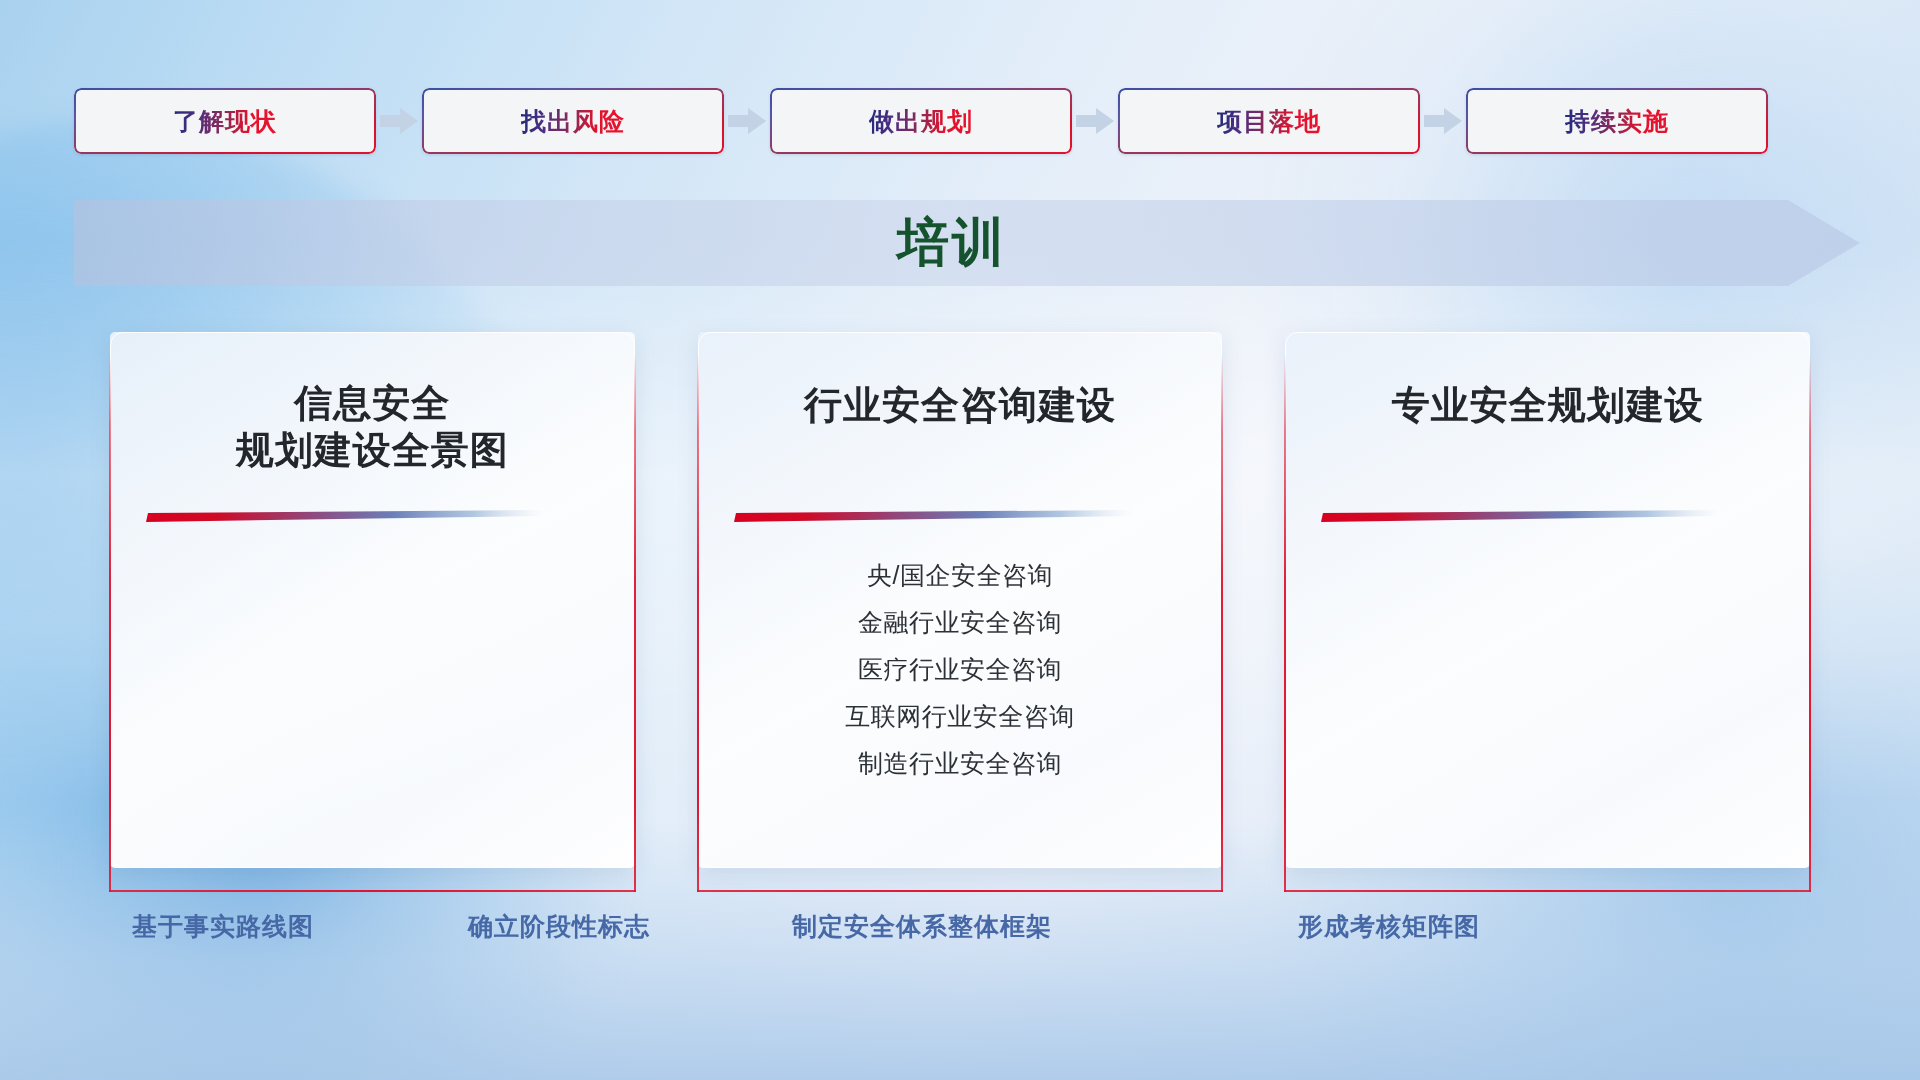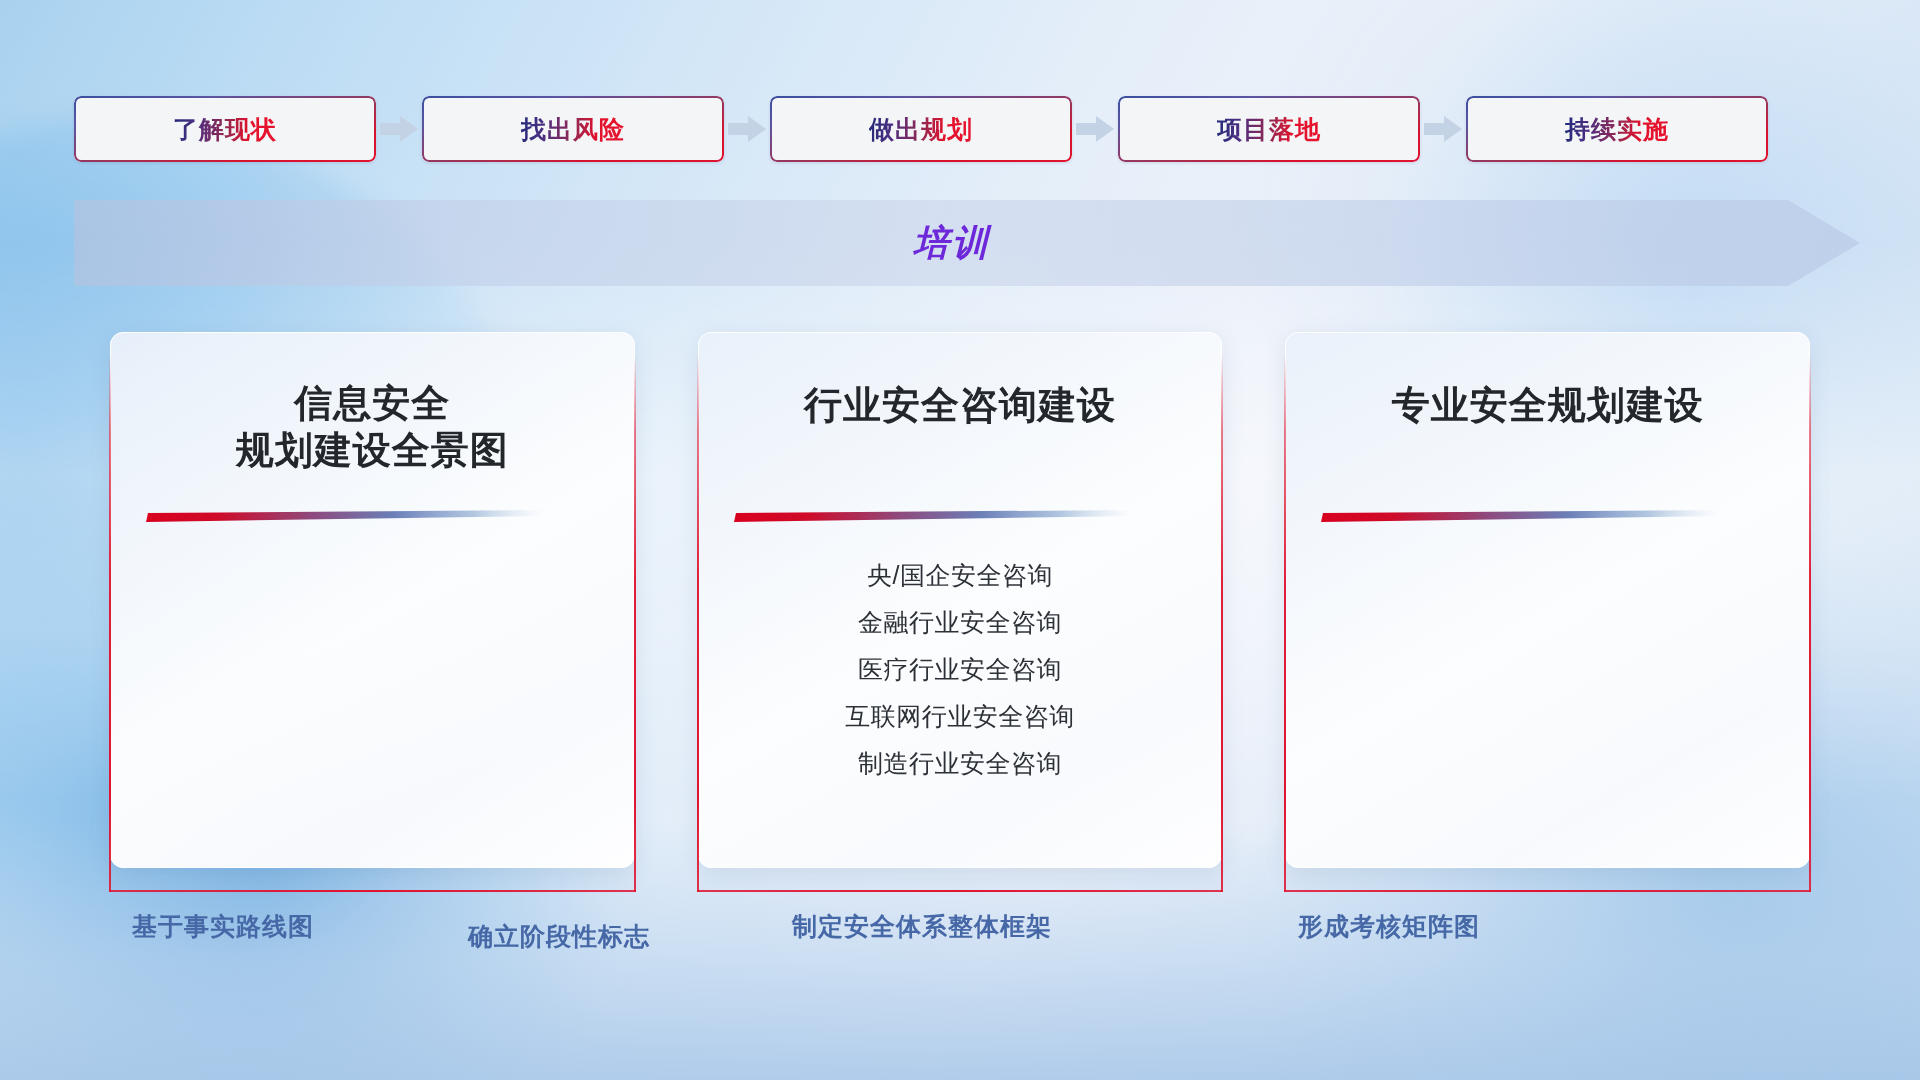--- a/index.html
+++ b/index.html
@@ -53,21 +53,21 @@
     position:absolute; left:0; right:0; top:240px; height:560px;
     background:linear-gradient(180deg, rgba(255,255,255,0) 0%, rgba(255,255,255,.42) 42%, rgba(255,255,255,.30) 70%, rgba(255,255,255,0) 100%);
   }
   .bg-bottom{
     position:absolute; left:0; right:0; bottom:0; height:260px;
     background:linear-gradient(180deg, rgba(190,216,240,0) 0%, rgba(178,207,236,.55) 55%, rgba(166,198,232,.85) 100%);
   }
 
   
   .steps{
-    position:absolute; left:74px; top:88px;
+    position:absolute; left:74px; top:80px;
     width:1772px; height:82px;
     display:flex; align-items:center;
   }
   .step{
     position:relative;
     width:302px; height:66px;
     border-radius:7px;
     background:#f4f5f7;
     display:flex; align-items:center; justify-content:center;
     box-shadow:0 1px 3px rgba(60,90,130,.16);
@@ -107,33 +107,33 @@
       rgba(196,210,234,.72) 22%,
       rgba(206,217,237,.70) 48%,
       rgba(197,211,235,.72) 72%,
       rgba(186,203,231,.76) 100%);
     clip-path:polygon(0 0, calc(100% - 72px) 0, 100% 50%, calc(100% - 72px) 100%, 0 100%);
   }
   .banner-title{
     position:absolute; inset:0;
     display:flex; align-items:center; justify-content:center;
     padding-right:30px;
-    font-size:36px; font-weight:700; color:#6d28d9; letter-spacing:3px;font-style:italic;
+    font-size:52px; font-weight:700; color:#14532d; letter-spacing:3px;
   }
 
   
   .cards{
     position:absolute; left:110px; top:332px;
     width:1700px; height:536px;
     display:flex; gap:63px;
   }
   .card{
     position:relative;
     width:525px; height:536px;
-    border-radius:14px;
+    border-radius:5px;
     background:linear-gradient(150deg,
       rgba(233,241,250,.96) 0%,
       rgba(243,247,252,.97) 26%,
       rgba(252,253,254,.99) 52%,
       rgba(248,250,253,.99) 78%,
       rgba(254,254,255,1) 100%);
     box-shadow:0 6px 22px rgba(70,105,150,.13);
     overflow:visible;
   }
   .card::before{  
@@ -316,16 +316,16 @@
             </linearGradient>
           </defs>
           <path d="M4 3 L400 0 L400 6 L2 12 Z" fill="url(#g2)"></path>
         </svg>
       </div>
     </div>
   </div>
 
 <div class="foot" id="foot">
     <div class="foot-item" style="left: 132px;">基于事实路线图</div>
-    <div class="foot-item" style="left: 468px; margin-top: 10px;">确立阶段性标志</div>
+    <div class="foot-item" style="left: 468px;">确立阶段性标志</div>
     <div class="foot-item" style="left: 792px;">制定安全体系整体框架</div>
     <div class="foot-item" style="left: 1298px;">形成考核矩阵图</div>
   </div>
 
 </body></html>

